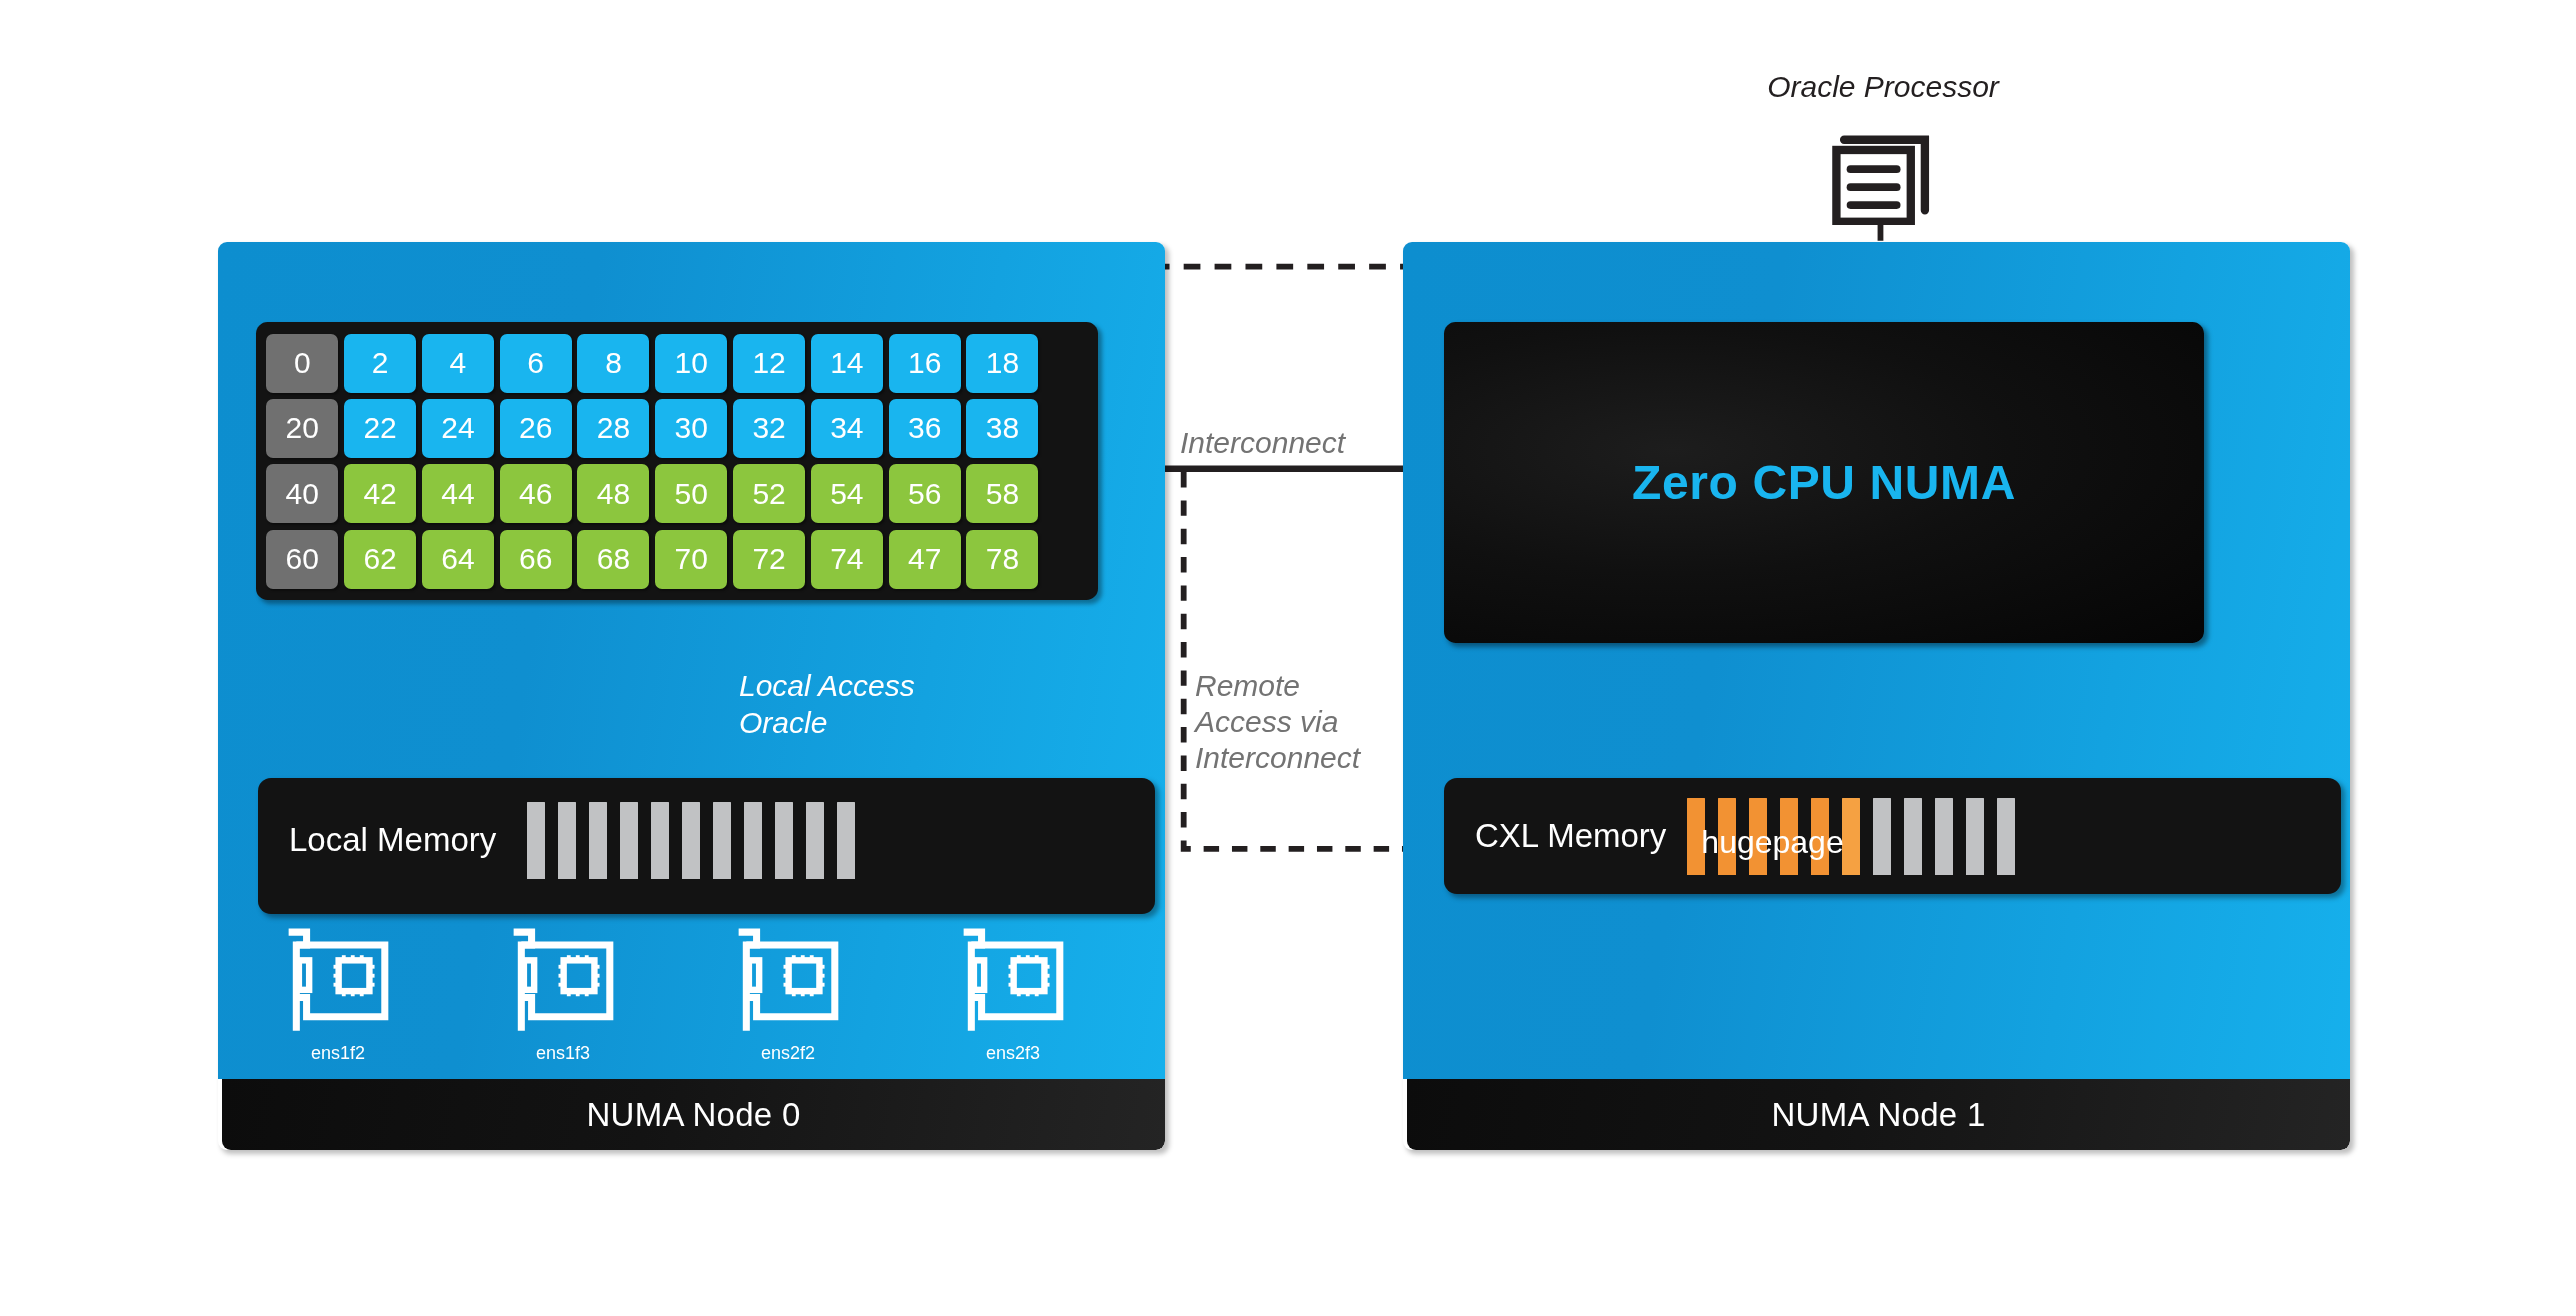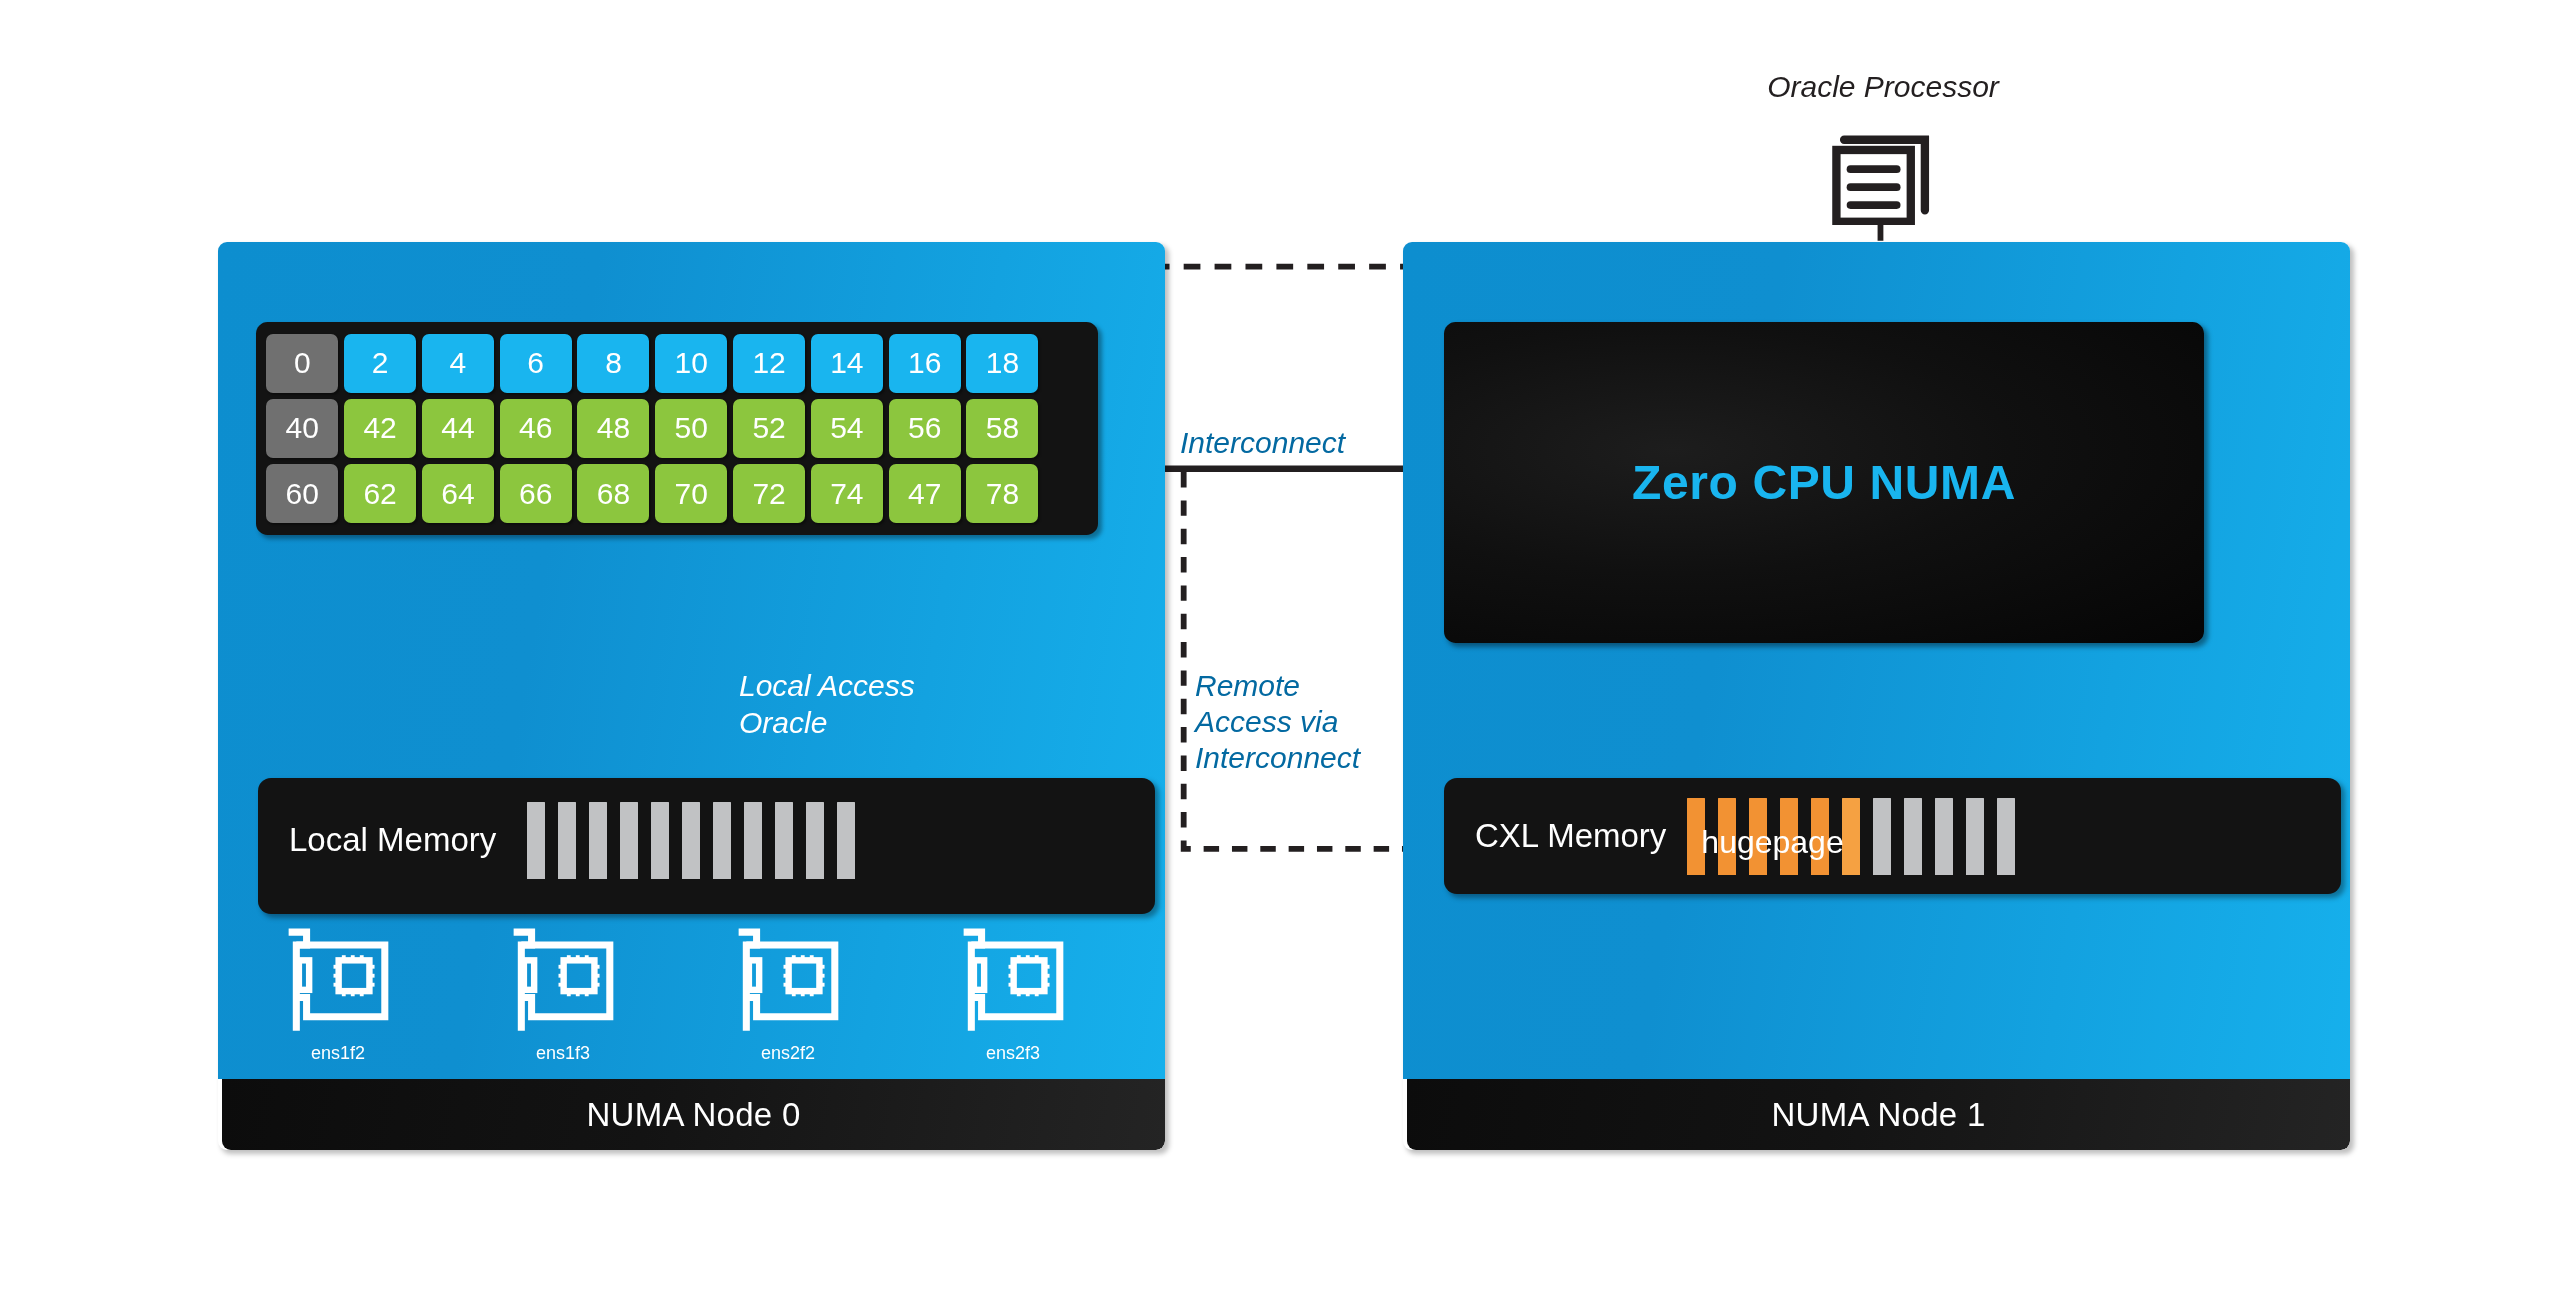--- a/index.html
+++ b/index.html
@@ -77,21 +77,21 @@
   .nic-row{position:absolute;display:flex;}
   .nic{display:flex;flex-direction:column;align-items:center;}
   .nic-label{
     color:#ffffff;font-size:18px;margin-top:7px;
     font-family:"Liberation Sans", sans-serif;
   }
 
   
   .svg-layer{position:absolute;left:0;top:0;width:2576px;height:1317px;pointer-events:none;}
   .txt{position:absolute;font-family:"Liberation Sans", sans-serif;font-style:italic;}
-  .txt-dark{color:#0369a1;font-size:30px;line-height:1.20;}
+  .txt-dark{color:#737373;font-size:30px;line-height:1.20;}
   .txt-white{color:#ffffff;font-size:30px;line-height:1.22;}
   .title-dark{color:#231f20;font-size:30px;}
 </style>
 </head>
 <body>
 
 <svg class="svg-layer" viewBox="0 0 4000 2045">
   <defs>
     <marker id="arrDark" viewBox="0 0 12 12" refX="6" refY="6" markerWidth="6" markerHeight="6" orient="auto">
       <path d="M0,0 L12,6 L0,12 z" fill="#231f20"></path>
@@ -150,20 +150,32 @@
     <div class="core-cell" style="background:#707070;">0</div>
     <div class="core-cell" style="background:#19b5ef;">2</div>
     <div class="core-cell" style="background:#19b5ef;">4</div>
     <div class="core-cell" style="background:#19b5ef;">6</div>
     <div class="core-cell" style="background:#19b5ef;">8</div>
     <div class="core-cell" style="background:#19b5ef;">10</div>
     <div class="core-cell" style="background:#19b5ef;">12</div>
     <div class="core-cell" style="background:#19b5ef;">14</div>
     <div class="core-cell" style="background:#19b5ef;">16</div>
     <div class="core-cell" style="background:#19b5ef;">18</div>
+  </div>
+  <div class="core-row">
+    <div class="core-cell" style="background:#707070;">20</div>
+    <div class="core-cell" style="background:#19b5ef;">22</div>
+    <div class="core-cell" style="background:#19b5ef;">24</div>
+    <div class="core-cell" style="background:#19b5ef;">26</div>
+    <div class="core-cell" style="background:#19b5ef;">28</div>
+    <div class="core-cell" style="background:#19b5ef;">30</div>
+    <div class="core-cell" style="background:#19b5ef;">32</div>
+    <div class="core-cell" style="background:#19b5ef;">34</div>
+    <div class="core-cell" style="background:#19b5ef;">36</div>
+    <div class="core-cell" style="background:#19b5ef;">38</div>
   </div>
   <div class="core-row">
     <div class="core-cell" style="background:#707070;">40</div>
     <div class="core-cell" style="background:#8cc63e;">42</div>
     <div class="core-cell" style="background:#8cc63e;">44</div>
     <div class="core-cell" style="background:#8cc63e;">46</div>
     <div class="core-cell" style="background:#8cc63e;">48</div>
     <div class="core-cell" style="background:#8cc63e;">50</div>
     <div class="core-cell" style="background:#8cc63e;">52</div>
     <div class="core-cell" style="background:#8cc63e;">54</div>

